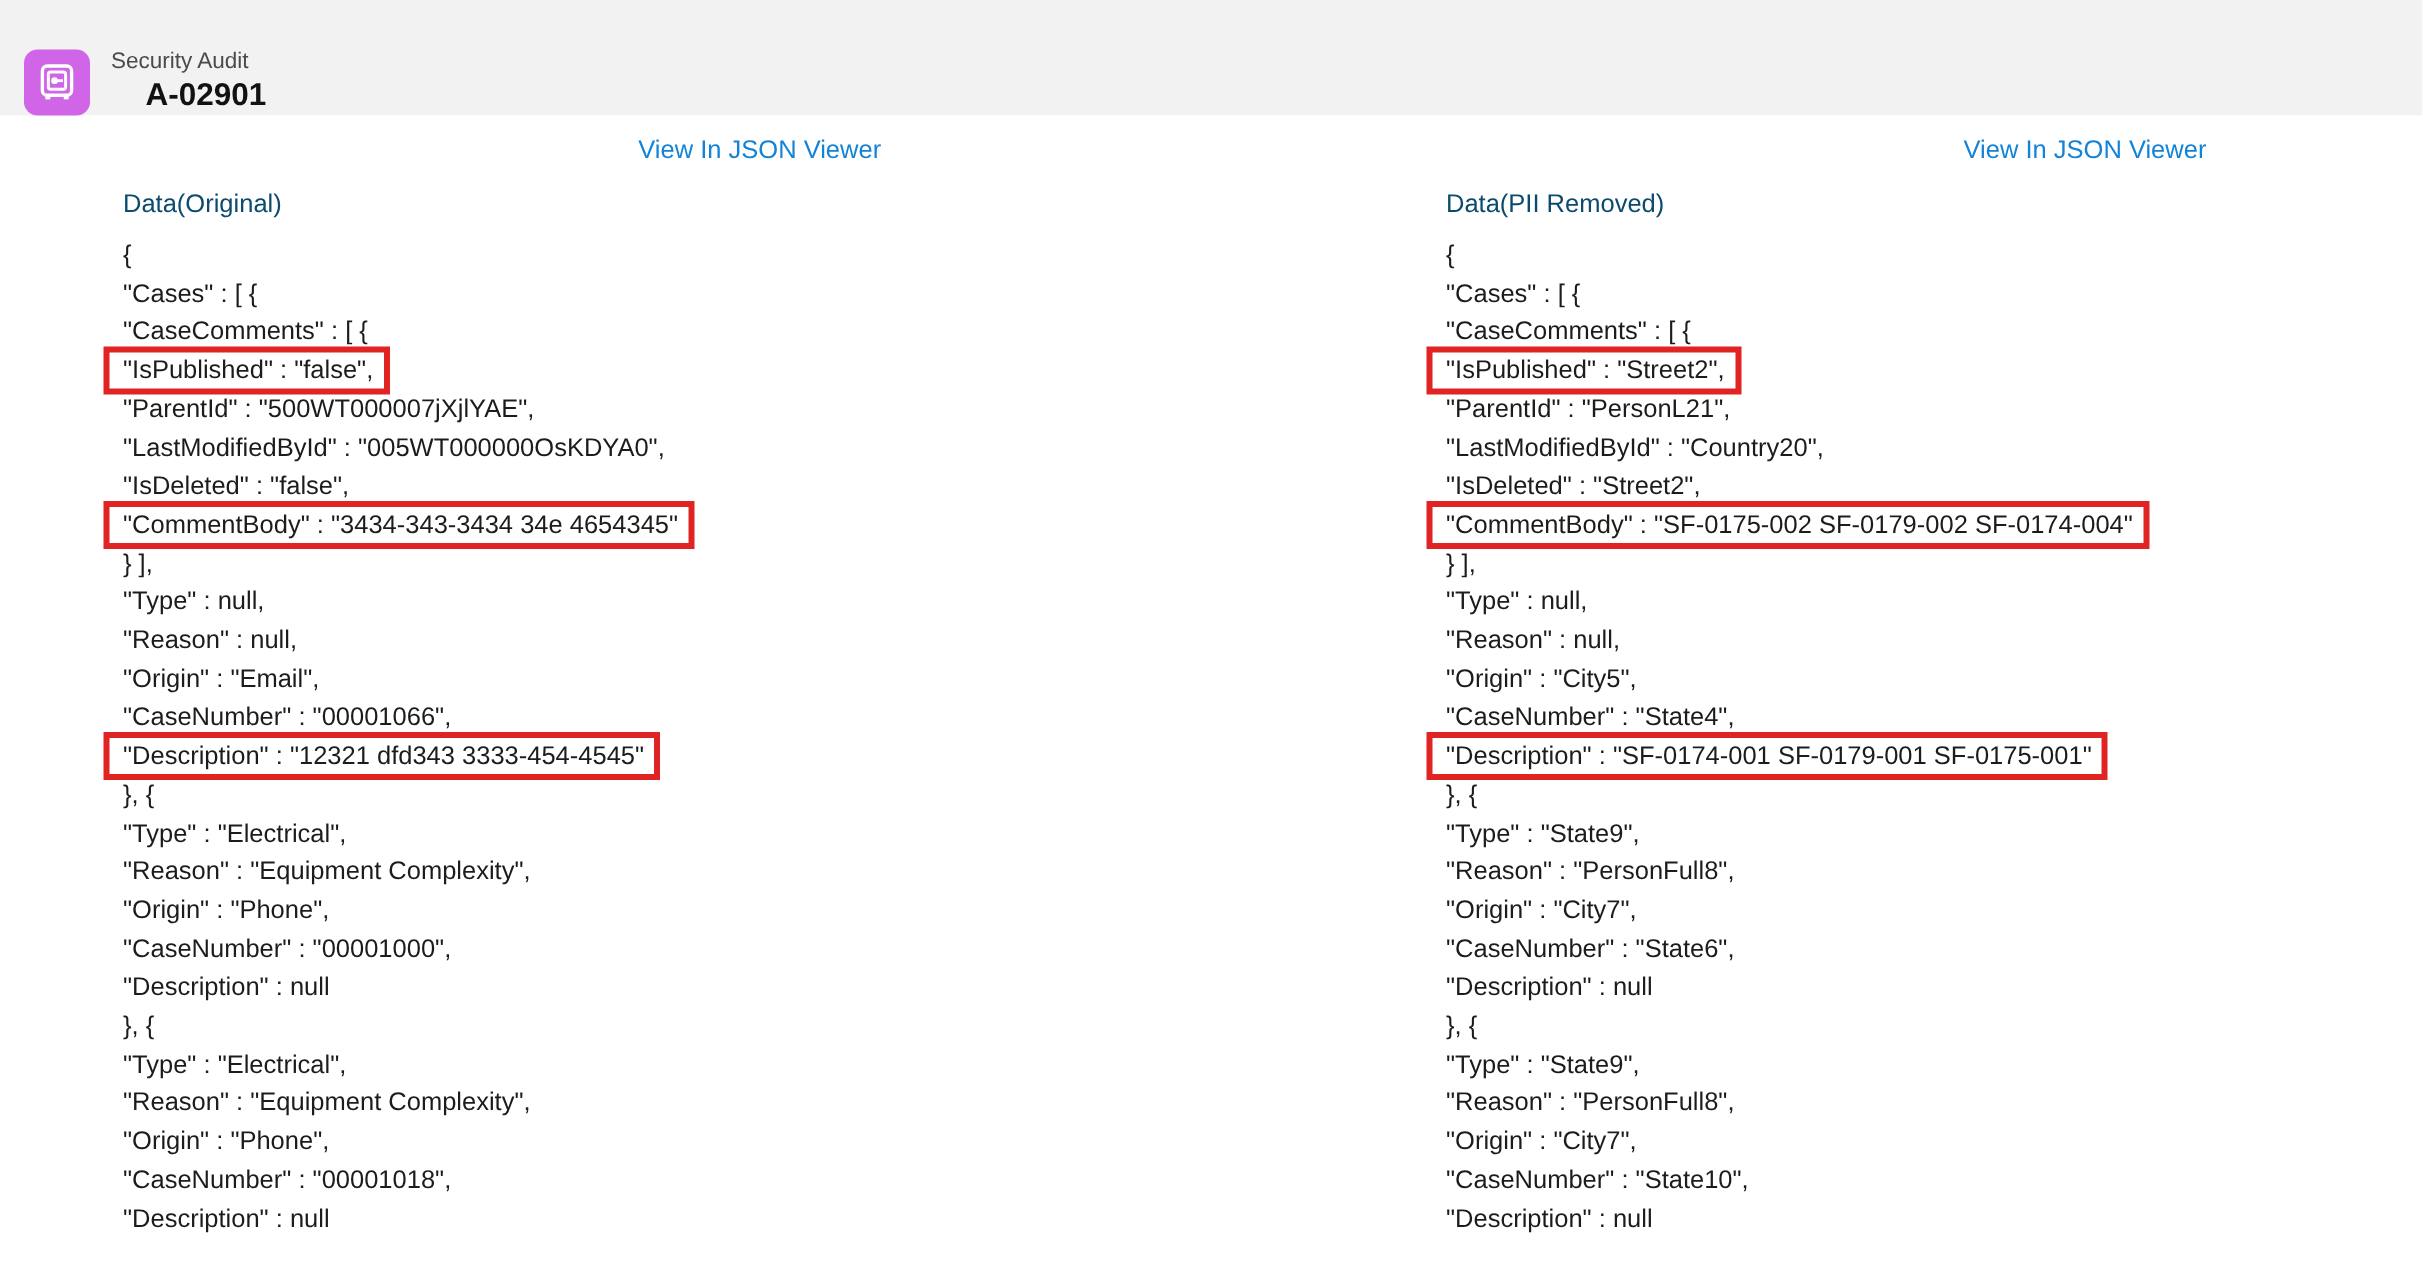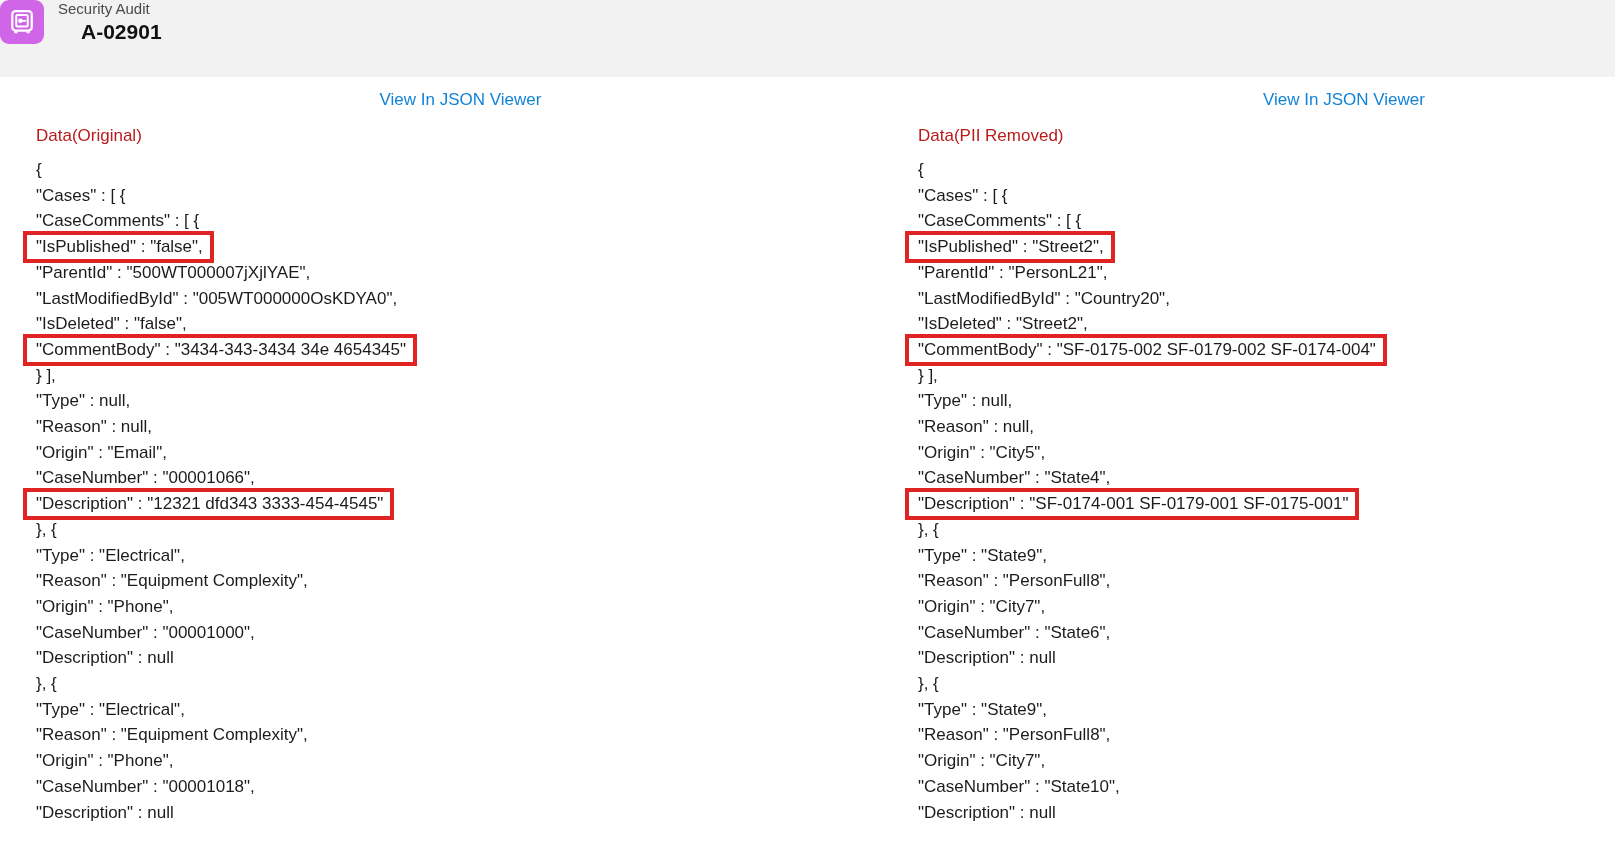--- a/index.html
+++ b/index.html
@@ -6,36 +6,36 @@
     --hl:#e02424; --link:#1383d8; --icon-bg:#d065e8; --header-bg:#f3f2f2;
   }
   *{box-sizing:border-box;}
   html,body{margin:0;padding:0;}
   body{
     width:1615px;height:843px;overflow:hidden;background:#ffffff;
     font-family:"Liberation Sans", sans-serif;
   }
   .header{
     height:77px;background:var(--header-bg);
-    display:flex;align-items:flex-start;padding-left:0;
+    display:flex;align-items:flex-end;padding-left:16px;
   }
   .icon-badge{
     width:44px;height:44px;border-radius:9px;background:var(--icon-bg);
     display:flex;align-items:center;justify-content:center;flex:none;
   }
   .header-text{margin-left:14px;display:flex;flex-direction:column;justify-content:center;}
   .obj-label{font-size:15px;color:#4a4a48;line-height:1.25;}
   .record-title{font-size:21px;font-weight:700;color:#121212;line-height:1.25;margin-left:23px;}
-  .main{display:flex;padding-top:13px;background:#fff;}
+  .main{display:flex;padding-top:13px;background:#fff;margin-left:46px;}
   .panel{width:885px;flex:none;}
   .panel-0{padding-left:36px;}
   .panel-1{padding-left:33px;}
   .panel-link-row{text-align:center;height:22px;}
   .viewer-link{color:var(--link);font-size:17px;text-decoration:none;cursor:pointer;}
-  .panel-title{color:#b91c1c;font-size:17px;margin:14px 0 0 0;height:22px;}
+  .panel-title{color:#0c4a6e;font-size:17px;margin:14px 0 0 0;height:22px;}
   .json-block{margin-top:9px;font-size:17px;color:#1c1c1c;line-height:25.7px;}
   .json-line{white-space:pre;}
   .hl-line{position:relative;width:max-content;}
   .hl-line::before{
     content:"";position:absolute;left:-13px;right:-11px;top:-3px;bottom:-3px;
     border:4px solid var(--hl);pointer-events:none;
   }
 </style>
 </head>
 <body>

